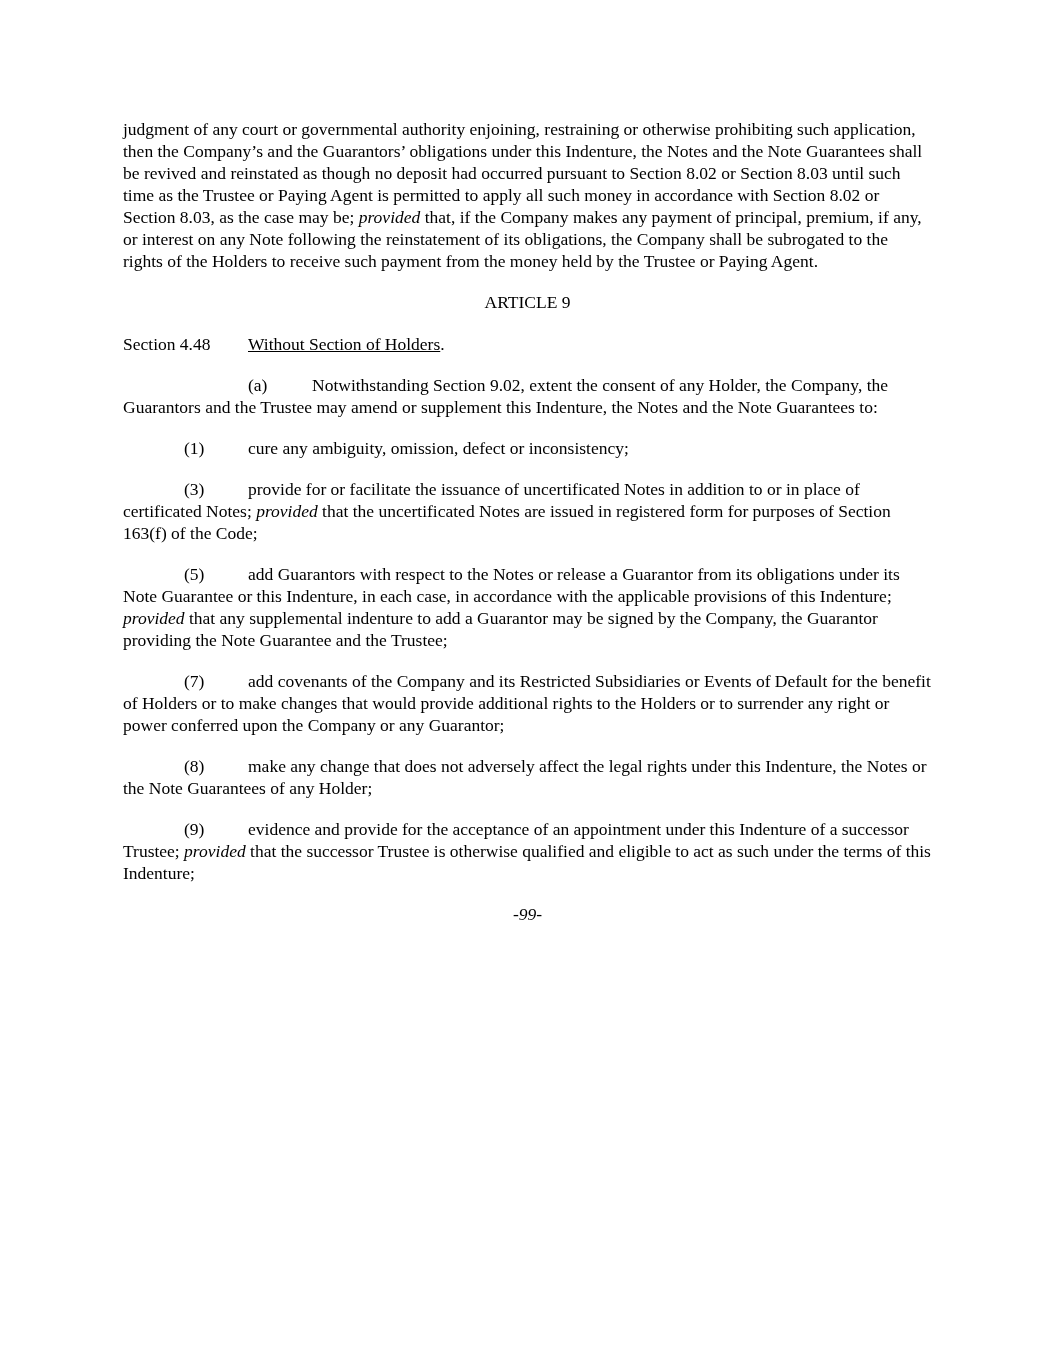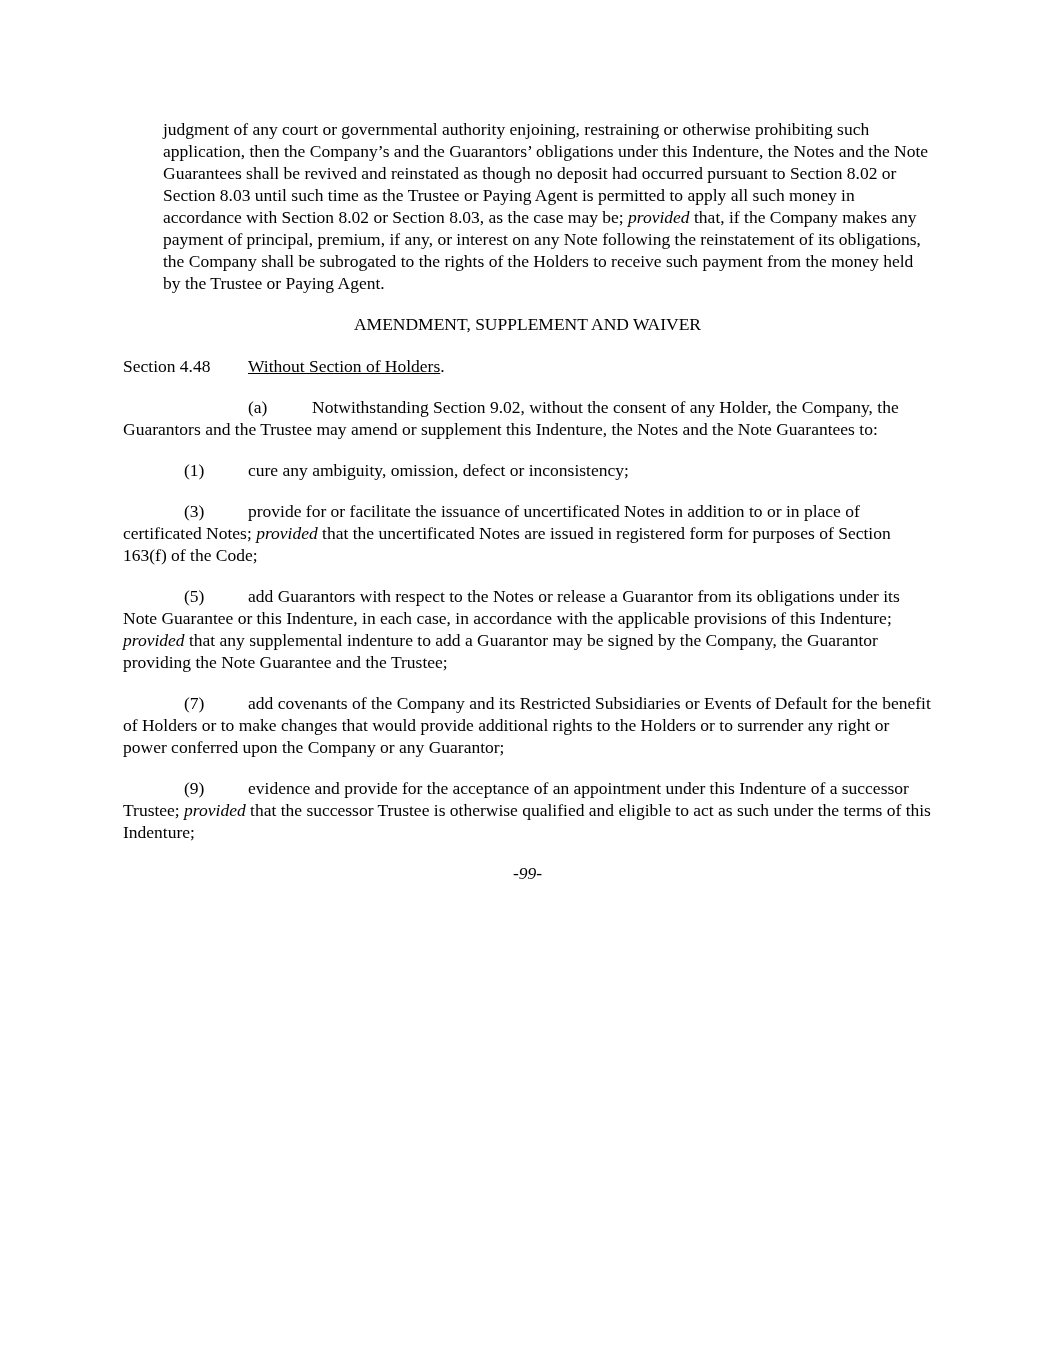--- a/index.html
+++ b/index.html
@@ -11,21 +11,21 @@
     font-size: 17.5px;
     line-height: 22px;
     color: #000000;
     overflow: hidden;
   }
   .page {
     width: 1055px;
     height: 1365px;
     padding: 118px 123px 0 123px;
   }
-  .para { margin-bottom: 19px; margin-left: 40px; }
+  .para { margin-bottom: 19px; }
   .heading {
     font-weight: normal;
     font-size: 17.5px;
     line-height: 22px;
     text-align: center;
     margin-bottom: 20px;
   }
   .section-line { margin-bottom: 19px; }
   .sec-label { display: inline-block; width: 125px; }
   .underline { text-decoration: underline; }
@@ -36,37 +36,38 @@
   .page-num { text-align: center; margin-top: 13px; font-style: italic; }
   i { font-style: italic; }
 </style>
 </head>
 <body>
 
 <div class="page">
 
   <p class="para"><span>judgment of any court or governmental authority enjoining, restraining or otherwise prohibiting such application, then the Company’s and the Guarantors’ obligations under this Indenture, the Notes and the Note Guarantees shall be revived and reinstated as though no deposit had occurred pursuant to Section 8.02 or Section 8.03 until such time as the Trustee or Paying Agent is permitted to apply all such money in accordance with Section 8.02 or Section 8.03, as the case may be; </span><i>provided</i><span> that, if the Company makes any payment of principal, premium, if any, or interest on any Note following the reinstatement of its obligations, the Company shall be subrogated to the rights of the Holders to receive such payment from the money held by the Trustee or Paying Agent.</span></p>
 
+  <div class="heading">ARTICLE 9</div>
 
-  <div class="heading">AMENDMENT, SUPPLEMENT AND WAIVER</div>
 
   <p class="section-line"><span class="sec-label">Section 4.48</span><span class="underline">Without Section of Holders</span><span>.</span></p>
 
-  <p class="para-a"><span class="num">(a)</span><span>Notwithstanding Section 9.02, without the consent of any Holder, the Company, the Guarantors and the Trustee may amend or supplement this Indenture, the Notes and the Note Guarantees to:</span></p>
+  <p class="para-a"><span class="num">(a)</span><span>Notwithstanding Section 9.02, extent the consent of any Holder, the Company, the Guarantors and the Trustee may amend or supplement this Indenture, the Notes and the Note Guarantees to:</span></p>
 
   <p class="item"><span class="num">(1)</span><span>cure any ambiguity, omission, defect or inconsistency;</span><i></i><span></span></p>
 
 
   <p class="item"><span class="num">(3)</span><span>provide for or facilitate the issuance of uncertificated Notes in addition to or in place of certificated Notes; </span><i>provided</i><span> that the uncertificated Notes are issued in registered form for purposes of Section 163(f) of the Code;</span></p>
 
 
   <p class="item"><span class="num">(5)</span><span>add Guarantors with respect to the Notes or release a Guarantor from its obligations under its Note Guarantee or this Indenture, in each case, in accordance with the applicable provisions of this Indenture; </span><i>provided</i><span> that any supplemental indenture to add a Guarantor may be signed by the Company, the Guarantor providing the Note Guarantee and the Trustee;</span></p>
 
 
   <p class="item"><span class="num">(7)</span><span>add covenants of the Company and its Restricted Subsidiaries or Events of Default for the benefit of Holders or to make changes that would provide additional rights to the Holders or to surrender any right or power conferred upon the Company or any Guarantor;</span><i></i><span></span></p>
 
+  <p class="item"><span class="num">(8)</span><span>make any change that does not adversely affect the legal rights under this Indenture, the Notes or the Note Guarantees of any Holder;</span><i></i><span></span></p>
 
   <p class="item"><span class="num">(9)</span><span>evidence and provide for the acceptance of an appointment under this Indenture of a successor Trustee; </span><i>provided</i><span> that the successor Trustee is otherwise qualified and eligible to act as such under the terms of this Indenture;</span></p>
 
 
   <div class="page-num">-99-</div>
 
 </div>
 
 </body></html>

